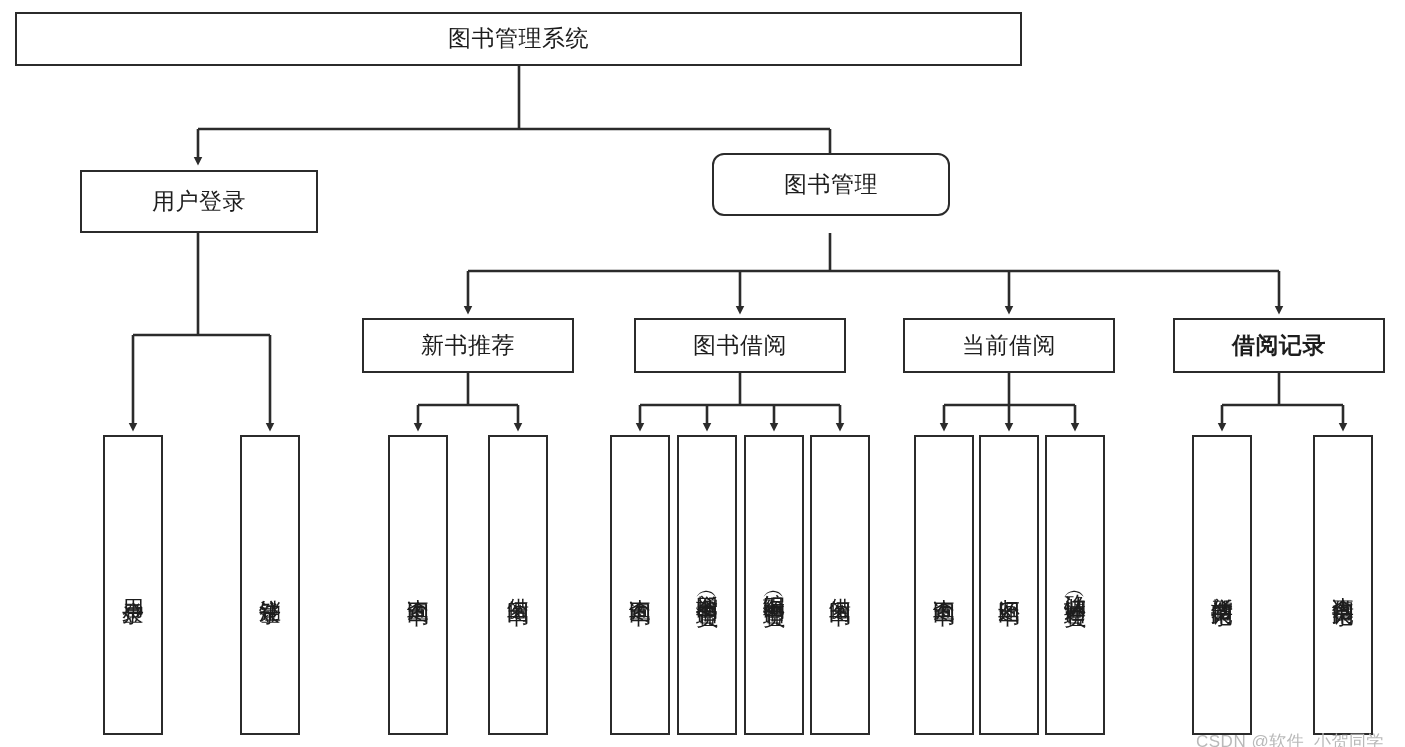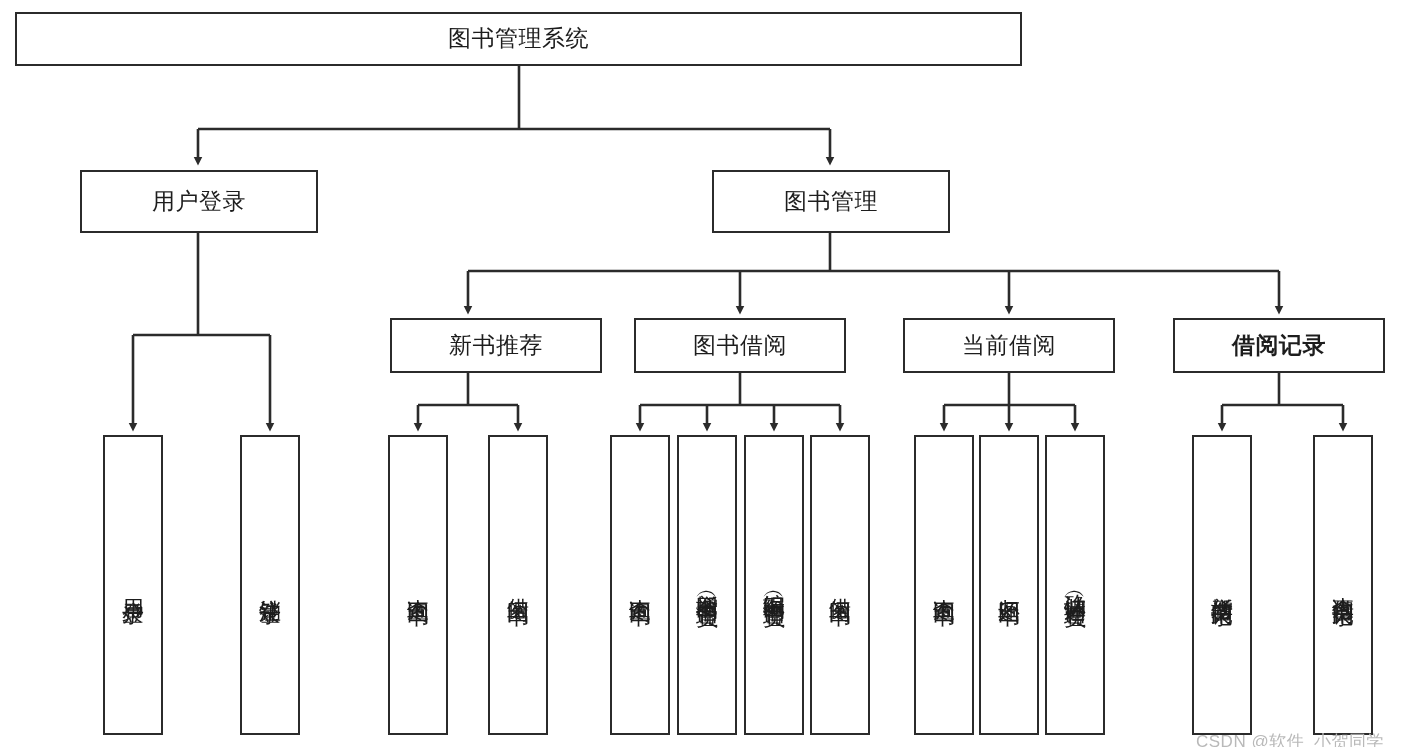--- a/index.html
+++ b/index.html
@@ -119,25 +119,25 @@
     </g>
   </svg>
 
   <div class="node h" style="left:15px; top:12px; width:1007px; height:54px;">
     <span class="txt">图书管理系统</span>
   </div>
 
   <div class="node h" style="left:80px; top:170px; width:238px; height:63px;">
     <span class="txt">用户登录</span>
   </div>
-  <div class="node h" style="left:712px; top:170px; width:238px; height:63px;">
+  <div class="node h" style="left:712px; top:153px; width:238px; height:63px;border-radius:12px;">
     <span class="txt">图书管理</span>
   </div>
 
-  <div class="node h" style="left:362px; top:318px; width:212px; height:55px;margin-left:28px;">
+  <div class="node h" style="left:362px; top:318px; width:212px; height:55px;">
     <span class="txt">新书推荐</span>
   </div>
   <div class="node h" style="left:903px; top:318px; width:212px; height:55px;">
     <span class="txt">当前借阅</span>
   </div>
   <div class="node h" style="left:634px; top:318px; width:212px; height:55px;">
     <span class="txt">图书借阅</span>
   </div>
   <div class="node h" style="left:1173px; top:318px; width:212px; height:55px;font-weight:bold;">
     <span class="txt">借阅记录</span>

